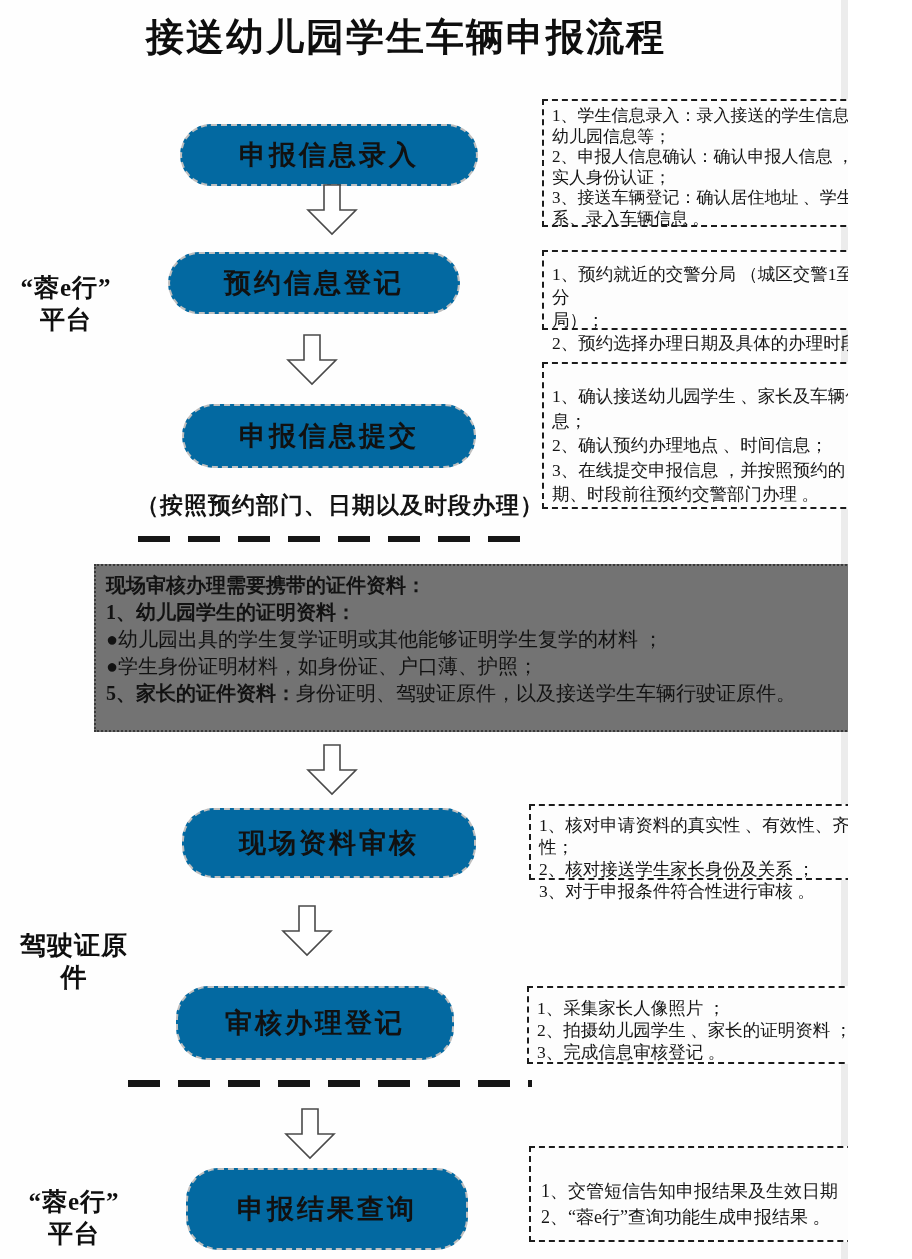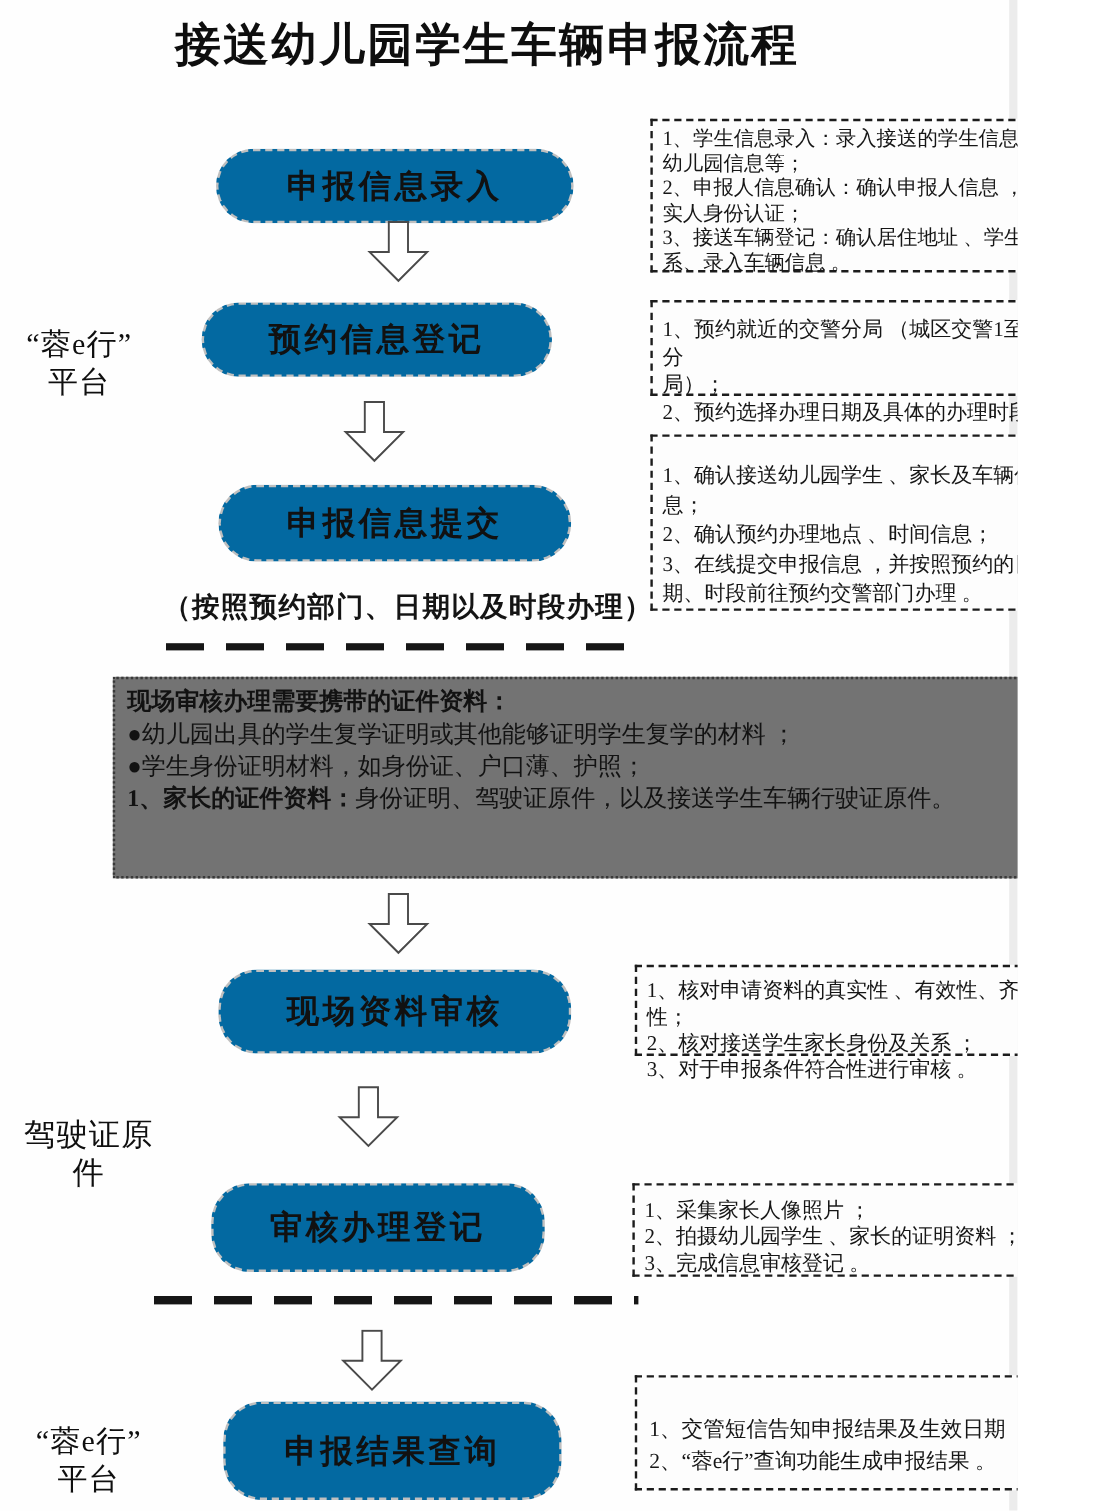--- a/index.html
+++ b/index.html
@@ -23,21 +23,21 @@
     position:absolute;box-sizing:border-box;
     border:2px dashed #bfbfbf;border-radius:32px;background:#0369a1;
     display:flex;align-items:center;justify-content:center;
     font-size:27px;font-weight:bold;letter-spacing:3px;color:#111;
   }
   .arrow{position:absolute;width:58px;height:52px;}
   .arrow svg{display:block;width:100%;height:100%;}
 
   .side-label{
     position:absolute;text-align:center;
-    font-size:25px;font-weight:normal;line-height:32px;color:#0f0f0f;
+    font-size:25px;font-weight:bold;line-height:32px;color:#0f0f0f;
     white-space:pre-line;letter-spacing:1px;
   }
 
   .submit-note{
     position:absolute;left:130px;top:490px;width:420px;
     text-align:center;font-size:23px;font-weight:bold;letter-spacing:1px;
   }
 
   .divider{
     position:absolute;height:6px;
@@ -133,23 +133,24 @@
       </svg>
   </div>
 
   <div class="submit-note">（按照预约部门、日期以及时段办理）</div>
 
   <div class="divider dv1"></div>
   <div class="divider d2 dv2"></div>
 
   <div class="docs-box">
     <div class="docs-line b">现场审核办理需要携带的证件资料：</div>
+    <div class="docs-line b">1、幼儿园学生的证明资料：</div>
     <div class="docs-line">●幼儿园出具的学生复学证明或其他能够证明学生复学的材料 ；</div>
     <div class="docs-line">●学生身份证明材料，如身份证、户口薄、护照；</div>
-    <div class="docs-line"><span class="b">1、家长的证件资料：</span><span>身份证明、驾驶证原件，以及接送学生车辆行驶证原件。</span></div>
+    <div class="docs-line"><span class="b">5、家长的证件资料：</span><span>身份证明、驾驶证原件，以及接送学生车辆行驶证原件。</span></div>
   </div>
 
   <div class="note n1">1、学生信息录入：录入接送的学生信息 、
 幼儿园信息等；
 2、申报人信息确认：确认申报人信息 ，并
 实人身份认证；
 3、接送车辆登记：确认居住地址 、学生关
 系、录入车辆信息 。</div>
   <div class="note n2">1、预约就近的交警分局 （城区交警1至6分
 局）；

